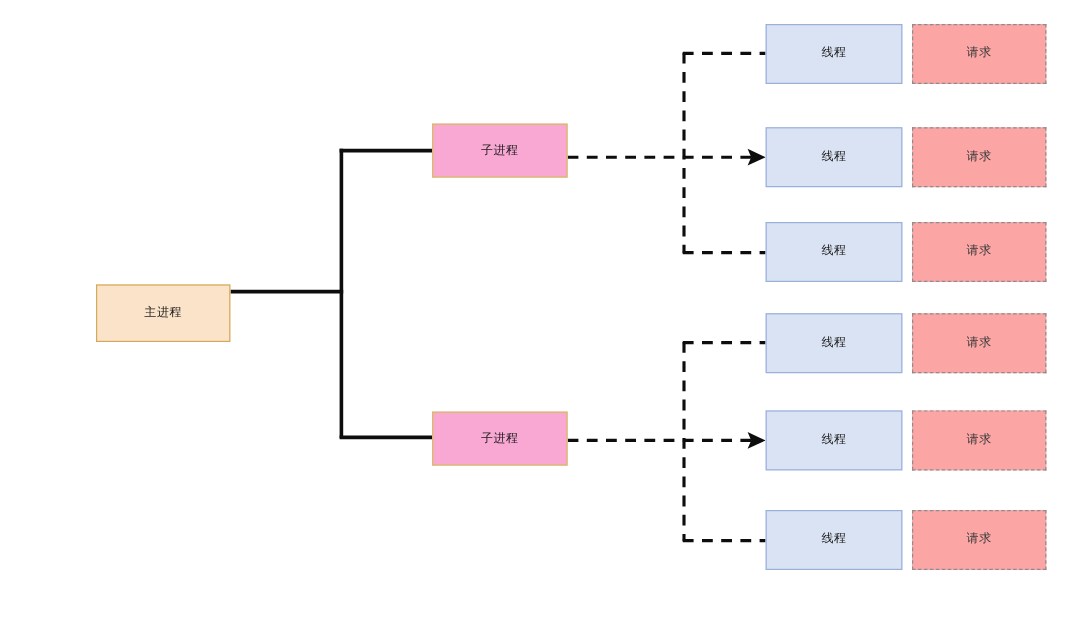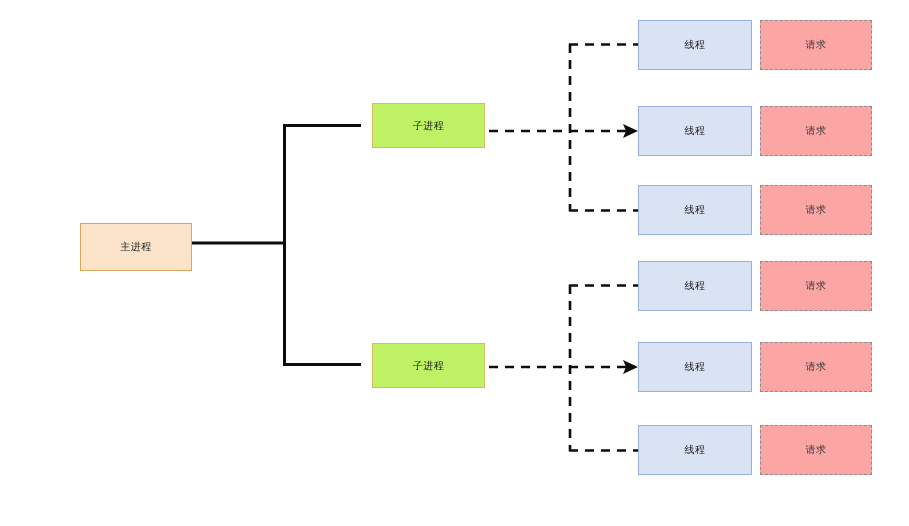--- a/index.html
+++ b/index.html
@@ -27,23 +27,22 @@
     line-height: 1;
     letter-spacing: 0.5px;
     color: #1a1a1a;
     user-select: none;
   }
   .node-main {
     background: #fae3c8;
     border: 1.6px solid #d6a85c;
   }
   .node-child {
-    background: #bef264;
+    background: #f9a8d4;
     border: 1.6px solid #d6bc5c;
-    margin-left: 12px;
   }
   .node-thread {
     background: #dae3f3;
     border: 1.4px solid #9ab0dc;
   }
   .node-request {
     background: #fca5a5;
     border: 1.5px dashed #8d8d8d;
     color: #3a3a3a;
   }
@@ -93,21 +92,21 @@
     <path class="dashed-wire" d="M569,210.5 L638,210.5"></path>
     <polygon class="arrow-head" points="638,131 623,124 626,131 623,138"></polygon>
 
     <path class="dashed-wire" d="M473,367 L630,367"></path>
     <path class="dashed-wire" d="M570,285 L570,451"></path>
     <path class="dashed-wire" d="M569,285.5 L638,285.5"></path>
     <path class="dashed-wire" d="M569,450.5 L638,450.5"></path>
     <polygon class="arrow-head" points="638,367 623,360 626,367 623,374"></polygon>
   </svg>
 
-  <div class="node node-main" style="left:80px; top:223px; width:112px; height:48px;">
+  <div class="node node-main" style="left:80px; top:237px; width:112px; height:48px;">
     <span>主进程</span>
   </div>
 
   <div class="node node-child" style="left:360px; top:103px; width:113px; height:45px;">
     <span>子进程</span>
   </div>
   <div class="node node-child" style="left:360px; top:343px; width:113px; height:45px;">
     <span>子进程</span>
   </div>
 

